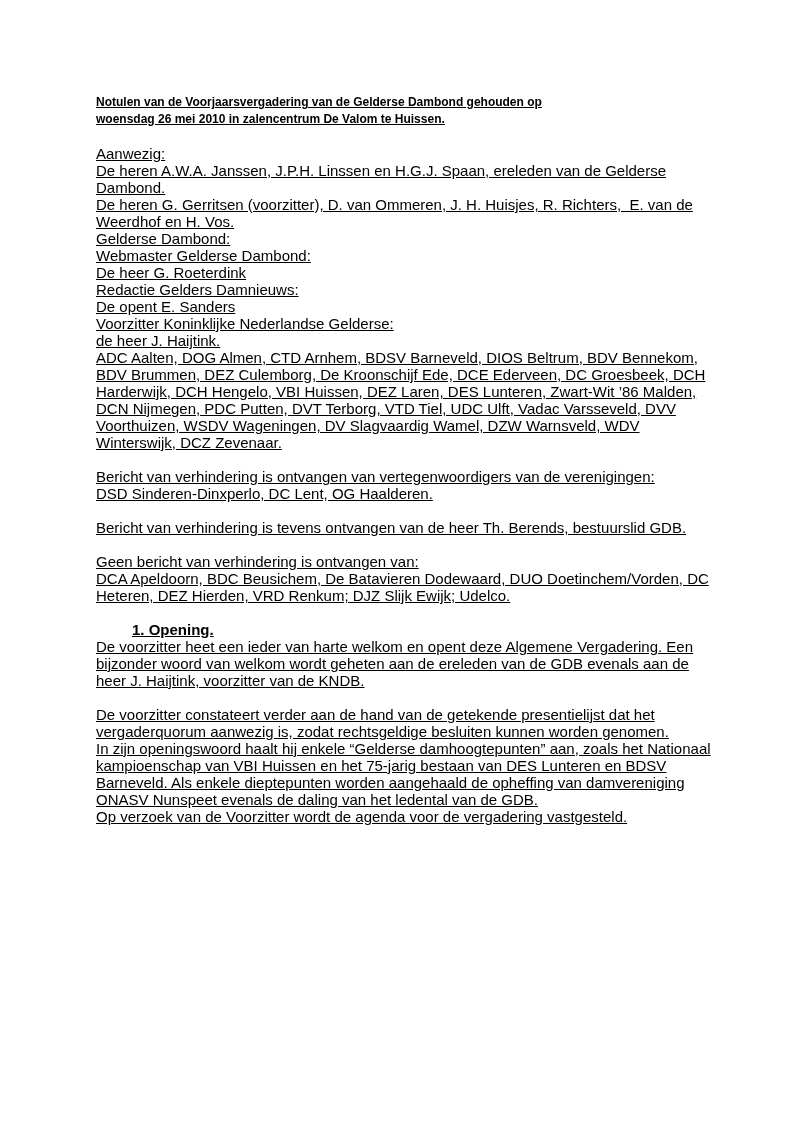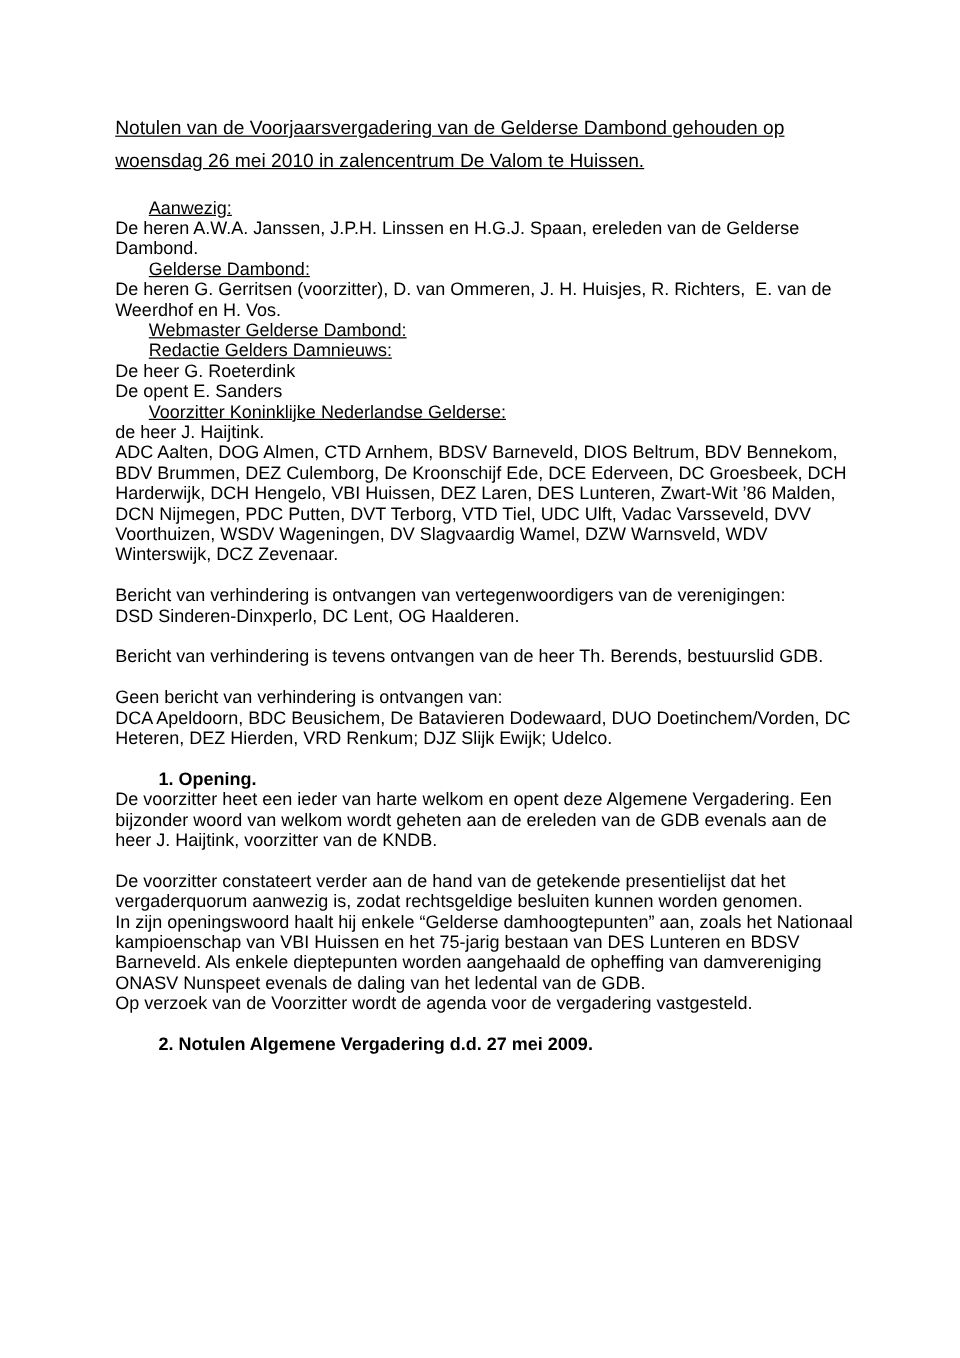--- a/index.html
+++ b/index.html
@@ -23,55 +23,55 @@
     padding: 94px 40px 0 96px;
     font-family: "Liberation Sans", sans-serif;
     font-size: 15px;
     line-height: 17px;
     color: #000000;
     background: #ffffff;
   }
   .blk {
     margin: 0;
     white-space: pre; 
+    text-decoration: underline;
   }
   .blk.title {
-    font-size: 16px;
-    line-height: 27px;
-    font-weight: normal;
+    font-size: 12px;
+    line-height: 17px;
+    font-weight: bold;
     text-decoration: underline;
   }
   .blk.label {
     text-decoration: underline;
-    margin-left: 28px;
   }
   .blk.heading {
     font-weight: bold;
     margin-left: 36px;
   }
   .blk.gap {
     height: 17px;
   }
 </style>
 </head>
 <body>
 
 <div class="page" id="doc-page">
     <div class="blk title">Notulen van de Voorjaarsvergadering van de Gelderse Dambond gehouden op
 woensdag 26 mei 2010 in zalencentrum De Valom te Huissen.</div>
     <div class="blk gap"></div>
     <div class="blk label">Aanwezig:</div>
     <div class="blk body">De heren A.W.A. Janssen, J.P.H. Linssen en H.G.J. Spaan, ereleden van de Gelderse
 Dambond.</div>
-    <div class="blk label">Gelderse Dambond:</div>
     <div class="blk body">De heren G. Gerritsen (voorzitter), D. van Ommeren, J. H. Huisjes, R. Richters,  E. van de
 Weerdhof en H. Vos.</div>
+    <div class="blk label">Gelderse Dambond:</div>
     <div class="blk label">Webmaster Gelderse Dambond:</div>
+    <div class="blk body">De heer G. Roeterdink</div>
     <div class="blk label">Redactie Gelders Damnieuws:</div>
-    <div class="blk body">De heer G. Roeterdink</div>
     <div class="blk body">De opent E. Sanders</div>
     <div class="blk label">Voorzitter Koninklijke Nederlandse Gelderse:</div>
     <div class="blk body">de heer J. Haijtink.</div>
     <div class="blk body">ADC Aalten, DOG Almen, CTD Arnhem, BDSV Barneveld, DIOS Beltrum, BDV Bennekom,
 BDV Brummen, DEZ Culemborg, De Kroonschijf Ede, DCE Ederveen, DC Groesbeek, DCH
 Harderwijk, DCH Hengelo, VBI Huissen, DEZ Laren, DES Lunteren, Zwart-Wit ’86 Malden,
 DCN Nijmegen, PDC Putten, DVT Terborg, VTD Tiel, UDC Ulft, Vadac Varsseveld, DVV
 Voorthuizen, WSDV Wageningen, DV Slagvaardig Wamel, DZW Warnsveld, WDV
 Winterswijk, DCZ Zevenaar.</div>
     <div class="blk gap"></div>
@@ -90,14 +90,13 @@
 heer J. Haijtink, voorzitter van de KNDB.</div>
     <div class="blk gap"></div>
     <div class="blk body">De voorzitter constateert verder aan de hand van de getekende presentielijst dat het
 vergaderquorum aanwezig is, zodat rechtsgeldige besluiten kunnen worden genomen.
 In zijn openingswoord haalt hij enkele “Gelderse damhoogtepunten” aan, zoals het Nationaal
 kampioenschap van VBI Huissen en het 75-jarig bestaan van DES Lunteren en BDSV
 Barneveld. Als enkele dieptepunten worden aangehaald de opheffing van damvereniging
 ONASV Nunspeet evenals de daling van het ledental van de GDB.
 Op verzoek van de Voorzitter wordt de agenda voor de vergadering vastgesteld.</div>
     <div class="blk gap"></div>
-    <div class="blk heading">2. Notulen Algemene Vergadering d.d. 27 mei 2009.</div>
   </div>
 
 </body></html>

